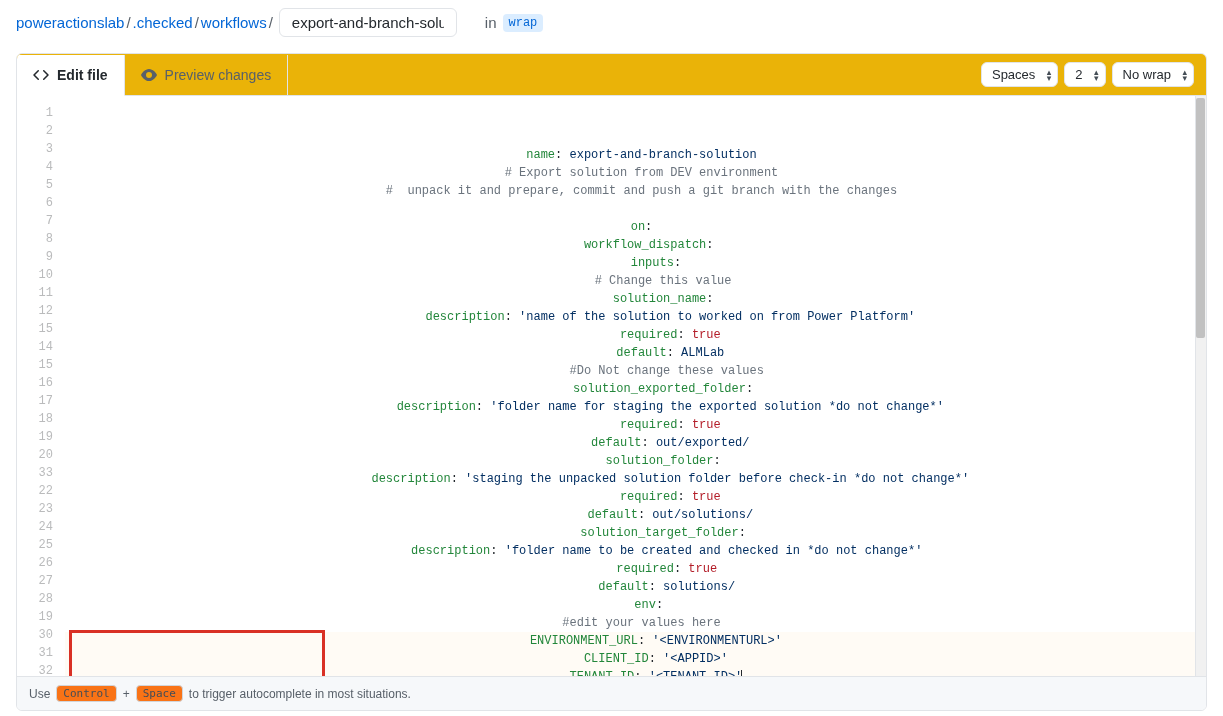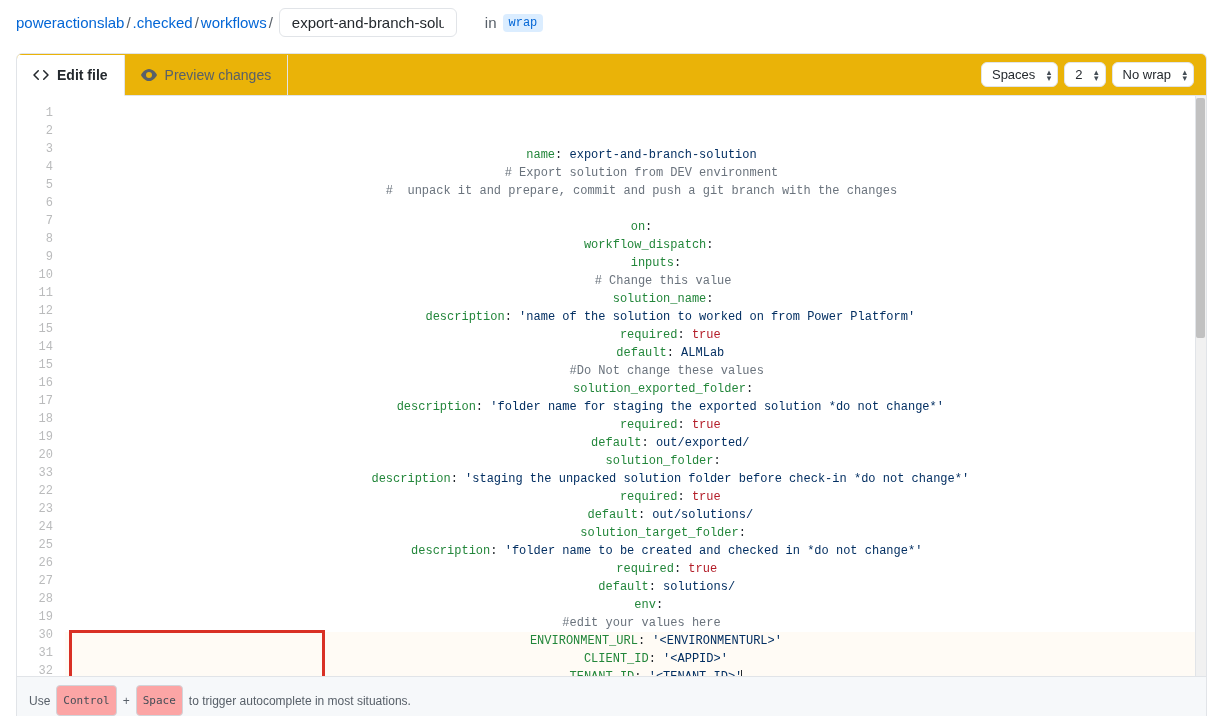--- a/index.html
+++ b/index.html
@@ -182,24 +182,24 @@
   background: #f6f8fa;
   border-top: 1px solid #e1e4e8;
   padding: 8px 12px;
   display: flex;
   align-items: center;
   gap: 6px;
   font-size: 12px;
   color: #586069;
 }
 .kbd {
-  background: #fca5a5;
+  background: #f97316;
   border: 1px solid #d1d5da;
   border-radius: 4px;
-  padding: 8px 6px;
+  padding: 1px 6px;
   font-size: 11px;
   color: #444d56;
   font-family: "SFMono-Regular", Consolas, monospace;
 }
 </style>
 </head>
 <body>
 
 <div class="header-row">
   <a class="breadcrumb-link">poweractionslab</a>

